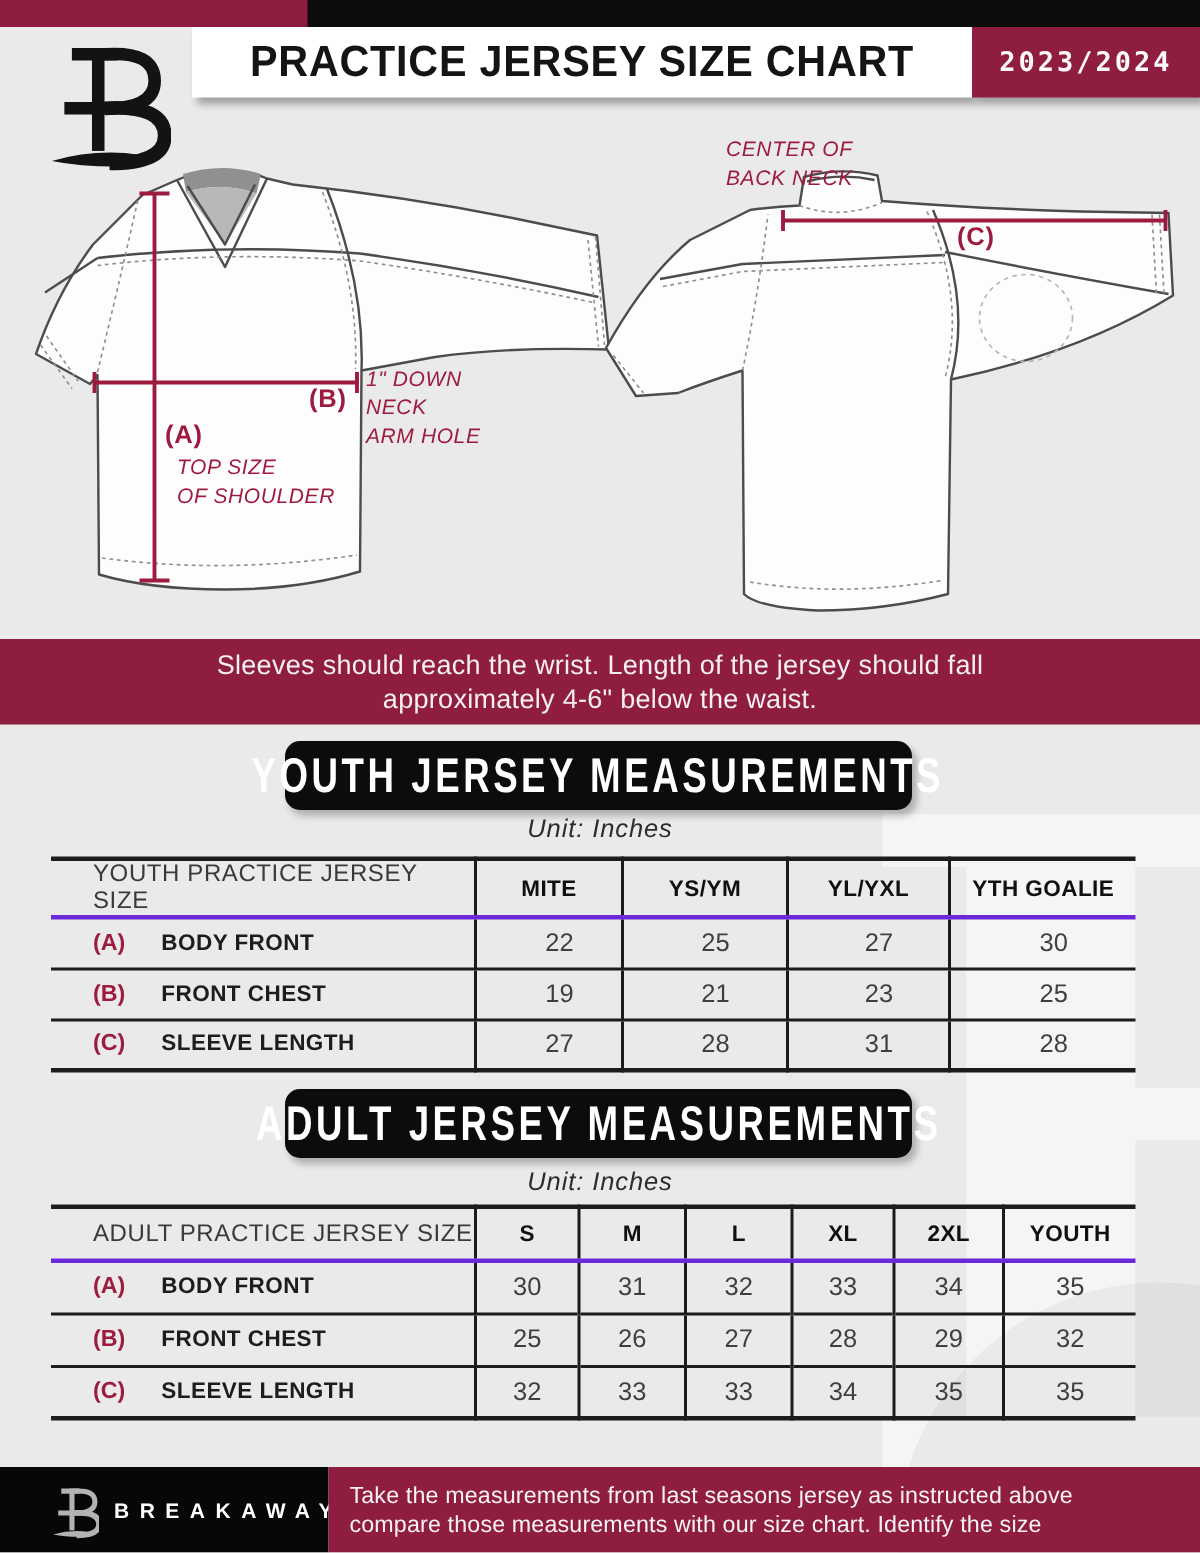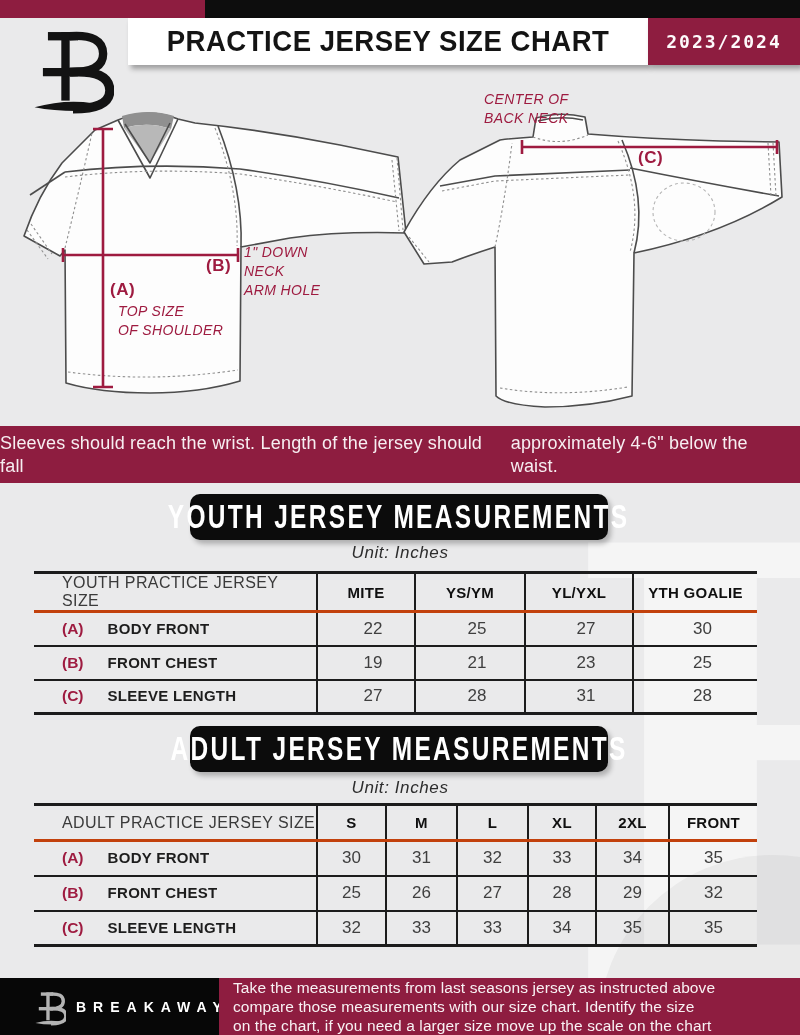--- a/index.html
+++ b/index.html
@@ -27,38 +27,38 @@
   .logo-box { position:absolute; left:22px; top:22px; width:92px; height:92px; color:#131313; z-index:3; }
 
   
   .diagram-svg { position:absolute; left:0; top:85px; z-index:1; }
   .annot { position:absolute; color:var(--annot); z-index:2; }
   .annot .ablabel { font-size:17px; font-weight:bold; letter-spacing:0.5px; }
   .annot.note { font-style:italic; font-size:14px; line-height:19px; letter-spacing:0.4px; font-weight:500; white-space:nowrap; }
 
   
   .notice-banner { position:absolute; left:0; top:426px; width:800px; height:57px; background:var(--maroon);
-    display:flex; flex-direction:row; align-items:center; justify-content:center; z-index:2; }
+    display:flex; flex-direction:column; align-items:center; justify-content:center; z-index:2; }
   .notice-banner div { color:#f7eef1; font-size:18px; line-height:23px; letter-spacing:0.2px; }
 
   
   .section-banner { position:absolute; left:190px; width:418px; height:46px; background:#0c0c0c;
     border-radius:10px; display:flex; align-items:center; justify-content:center;
     box-shadow:3px 4px 5px rgba(0,0,0,0.25); z-index:2; }
   .section-banner span { display:inline-block; color:#fff; font-weight:bold; font-size:26px;
     letter-spacing:2.5px; transform:scale(0.94,1.25); white-space:nowrap; }
   .unit-label { position:absolute; left:0; width:800px; text-align:center; font-style:italic;
     font-size:17px; letter-spacing:0.6px; color:#2d2d2d; z-index:2; }
 
   
   table.size-table { position:absolute; left:34px; width:723px; border-collapse:collapse; table-layout:fixed;
     border-top:3px solid #1c1c1c; border-bottom:3px solid #1c1c1c; z-index:2; }
   table.size-table td { border-left:2px solid #1c1c1c; text-align:center; vertical-align:middle; }
   table.size-table td:first-child { border-left:none; text-align:left; padding-left:28px; }
-  tr.hdr { border-bottom:3px solid #c2410c; }
+  tr.hdr { border-bottom:3px solid #6d28d9; }
   tr.hdr td { height:36px; }
   tr.data { border-bottom:2px solid #1c1c1c; }
   tr.data:last-child { border-bottom:none; }
   tr.data td { height:35px; }
   .yrow td { height:34px !important;padding-left:14px; }
   td.first-hdr { font-size:16px; color:#3a3a3a; letter-spacing:0.4px; }
   td.size-hdr { font-weight:bold; font-size:15px; color:#101010; letter-spacing:0.3px;margin-left:35px; }
   td.val { font-size:17px; color:#3f3f3f; }
   span.rkey { color:var(--annot); font-weight:bold; font-size:15.5px; }
   span.rlbl { color:#1d1d1d; font-weight:bold; font-size:15px; letter-spacing:0.3px; margin-left:24px; }
@@ -239,21 +239,21 @@
         <col style="width:88px">
     </colgroup>
     <tbody>
         <tr class="hdr">
       <td class="first-hdr">ADULT PRACTICE JERSEY SIZE</td>
       <td class="size-hdr">S</td>
       <td class="size-hdr">M</td>
       <td class="size-hdr">L</td>
       <td class="size-hdr">XL</td>
       <td class="size-hdr">2XL</td>
-      <td class="size-hdr">FRONT</td>
+      <td class="size-hdr">YOUTH</td>
     </tr>
     <tr class="data">
       <td><span class="rkey">(A)</span><span class="rlbl">BODY FRONT</span></td>
       <td class="val">30</td>
       <td class="val">31</td>
       <td class="val">32</td>
       <td class="val">33</td>
       <td class="val">34</td>
       <td class="val">35</td>
     </tr>
@@ -287,16 +287,15 @@
         <path d="M 20 55 L 62 55 L 62 65 L 20 65 Z" fill="currentColor"></path>
         <path d="M 52 60 Q 100 57 100 82 Q 100 104 56 104" stroke="currentColor" stroke-width="11" fill="none"></path>
         <path d="M 10 102 Q 45 92 80 97 L 80 106 Q 40 108 10 102 Z" fill="currentColor"></path>
       </svg>
     </div>
     <span class="footer-brand">BREAKAWAY</span>
   </div>
   <div class="footer-maroon">
     <div>Take the measurements from last seasons jersey as instructed above</div>
     <div>compare those measurements  with our size chart. Identify the size</div>
-    <div>on the chart, if you need a larger size move up the scale on the chart</div>
   </div>
 
 </div>
 
 </body></html>

